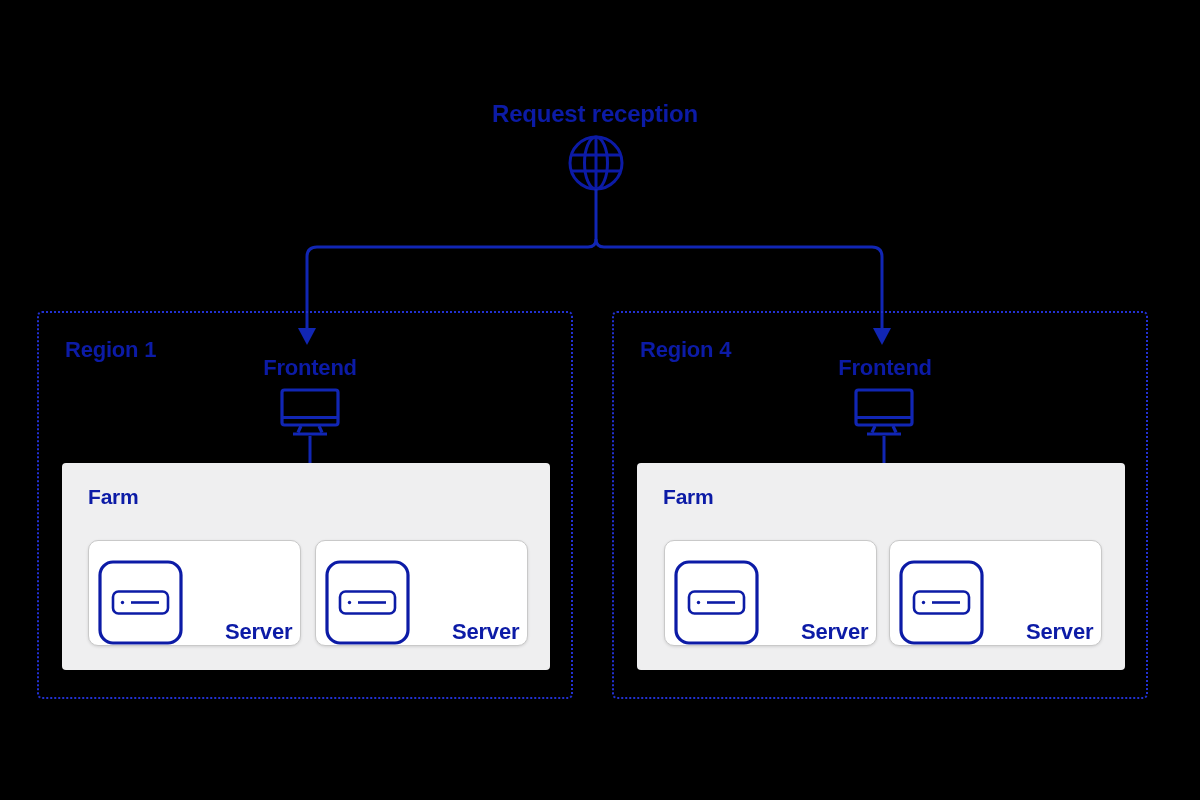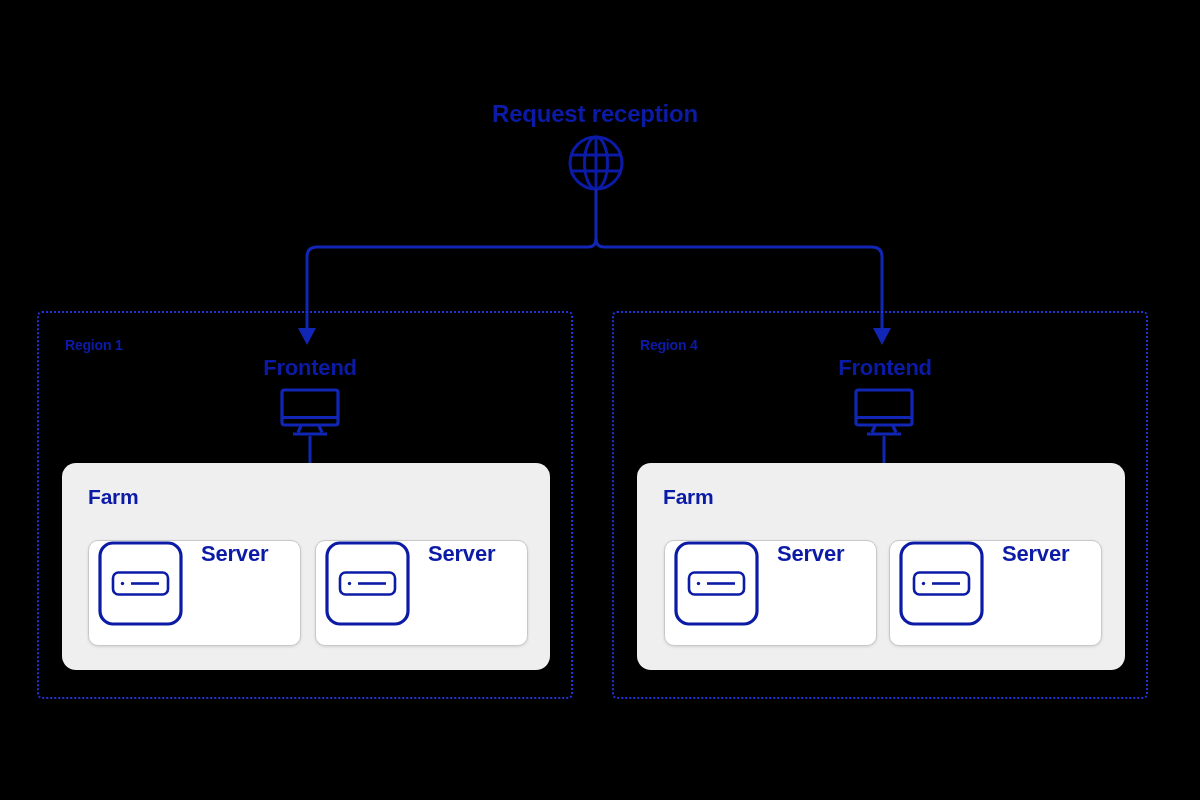--- a/index.html
+++ b/index.html
@@ -52,53 +52,54 @@
     height: 388px;
     border: 2px dotted var(--region-border);
     border-radius: 5px;
   }
   .region-1 { left: 37px; }
   .region-2 { left: 612px; }
 
   .region-label {
     position: absolute;
     left: 26px; top: 24px;
-    font-size: 14px;
+    font-size: 22px;
     letter-spacing: -0.2px;
   }
   .frontend-label {
     position: absolute;
     left: 211px; top: 42px; width: 120px;
     text-align: center;
     font-size: 22px;
     letter-spacing: -0.2px;
   }
   .farm {
     position: absolute;
     left: 23px; top: 150px;
     width: 488px; height: 207px;
     background: var(--farm-bg);
-    border-radius: 14px;
+    border-radius: 4px;
   }
   .farm-label {
     position: absolute;
     left: 26px; top: 22px;
     font-size: 21px;
     letter-spacing: -0.2px;
   }
   .server-card {
     position: absolute;
     top: 77px;
     width: 213px; height: 106px;
     background: var(--card-bg);
     border: 1.5px solid var(--card-border);
     border-radius: 10px;
     box-shadow: 0 1px 3px rgba(0,0,0,0.12);
     display: flex;
-    align-items: flex-start;
+    align-items: flex-end;
+    gap: 24px;
   }
   .server-card.first { left: 26px; }
   .server-card.second { left: 253px; }
   .region-2 .server-card.first { left: 27px; }
   .region-2 .server-card.second { left: 252px; }
 
   .server-icon-box {
     margin-left: 9px;
     width: 85px; height: 85px;
     flex: 0 0 auto;

